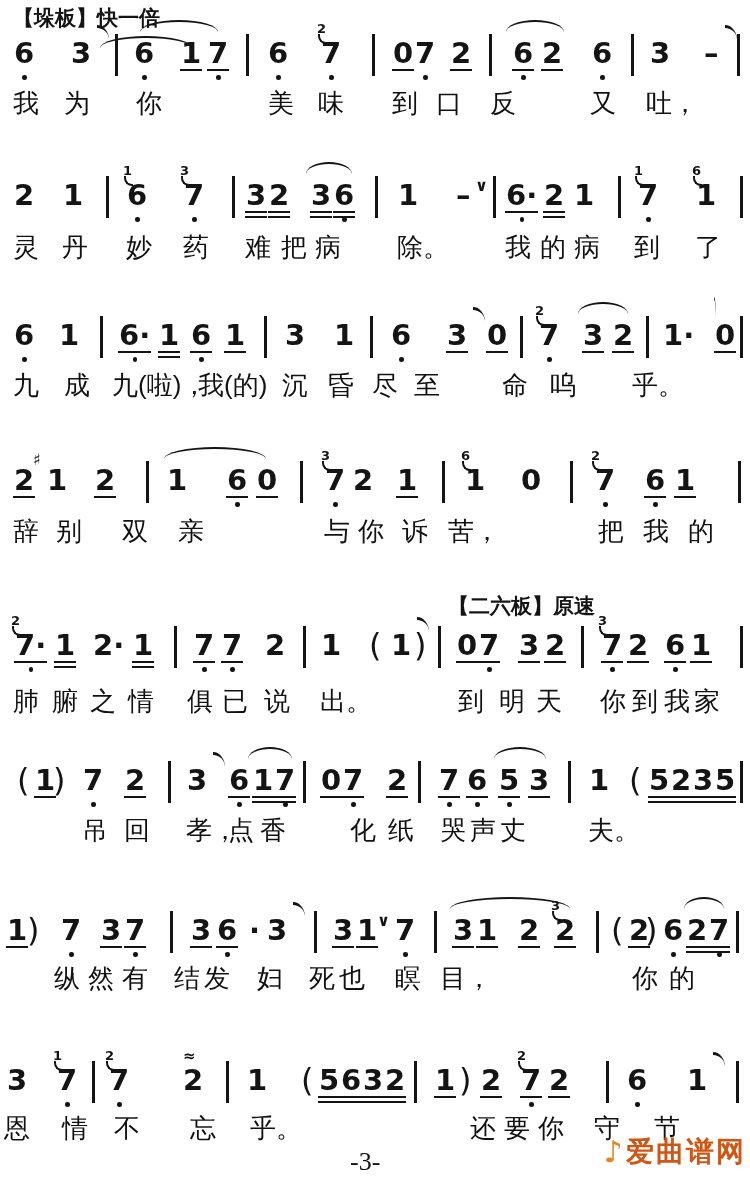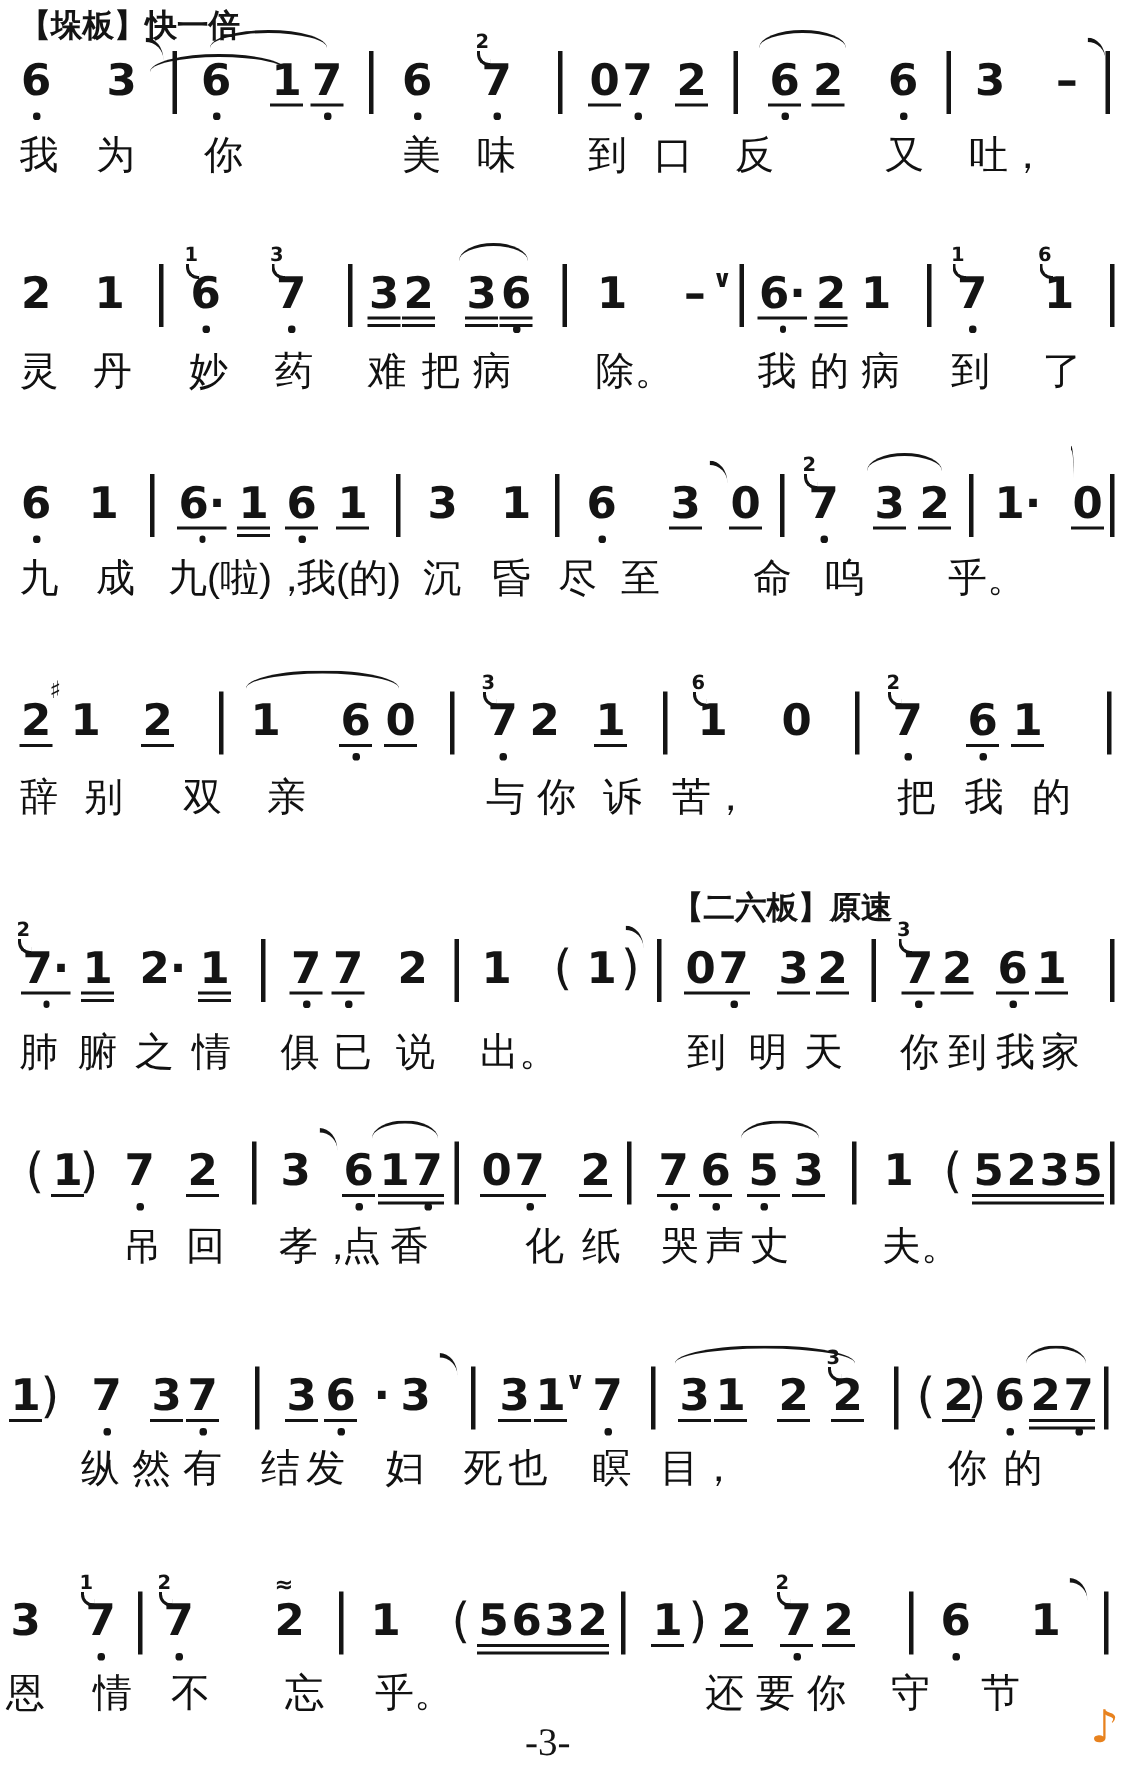--- a/index.html
+++ b/index.html
@@ -360,14 +360,15 @@
           <span class="lyr" style="left: 504px;">要</span>
           <span class="lyr" style="left: 538px;">你</span>
           <span class="lyr" style="left: 594px;">守</span>
           <span class="lyr" style="left: 654px;">节</span>
         </div>
       </div>
     </div>
   <div id="pagenum">-3-</div>
   <div id="brand">
     <span class="note" style="color: rgb(232, 130, 30);">♪</span>
+    <span class="wm" style="color: rgb(207, 87, 22);">爱曲谱网</span>
   </div>
 </div>
 
 </body></html>

